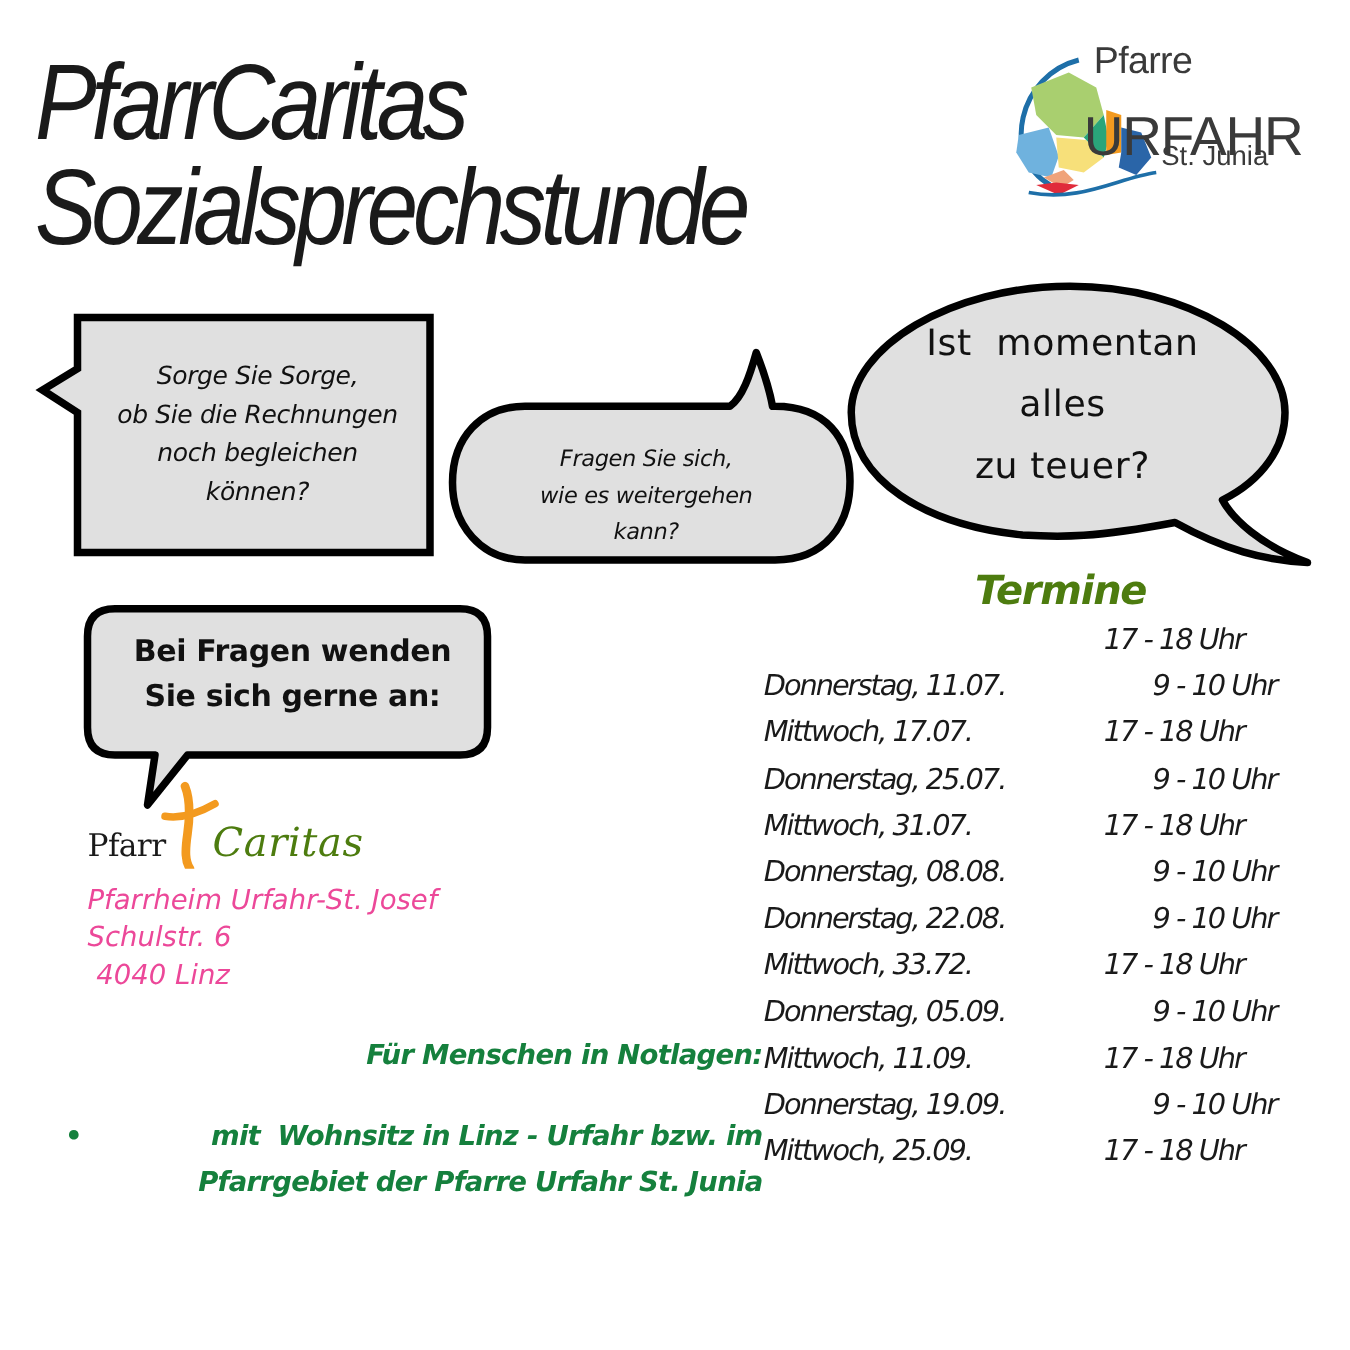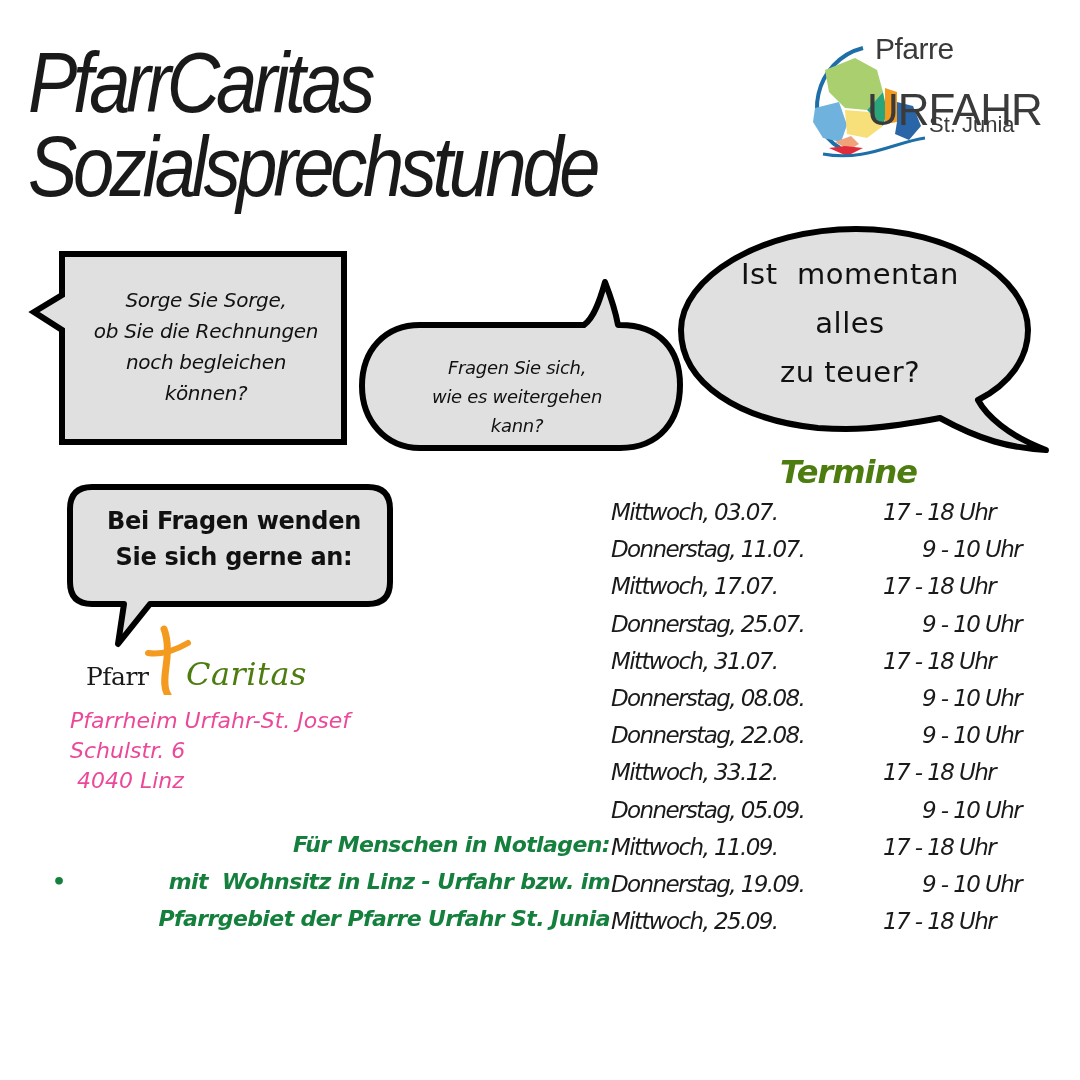--- a/index.html
+++ b/index.html
@@ -24,21 +24,21 @@
   .logo-junia { left:124px; top:82px; font-size:22px; }
 
   svg.bubbles { position:absolute; left:0; top:0; }
 
   .btext { position:absolute; text-align:center; font-family:"DejaVu Sans", sans-serif; color:#111; }
   .b1 { left:66px; top:285px; width:280px; font-style:italic; font-size:20px; line-height:31px; letter-spacing:-0.3px; }
   .b2 { left:372px; top:353px; width:290px; font-style:italic; font-size:18px; line-height:29px; letter-spacing:-0.3px; }
   .b3 { left:690px; top:250px; width:320px; font-size:29px; line-height:49px; letter-spacing:0.5px; }
   .b4 { left:74px; top:503px; width:320px; font-weight:bold; font-size:24px; line-height:36px; letter-spacing:-0.3px;text-align:center; }
 
-  .pc-logo { left:84px; top:625px; width:240px; height:70px; }
+  .pc-logo { left:68px; top:625px; width:240px; height:70px; }
   .pc-pfarr { position:absolute; left:2px; top:37px; font-family:"DejaVu Serif", serif; font-size:25px; color:#1a1a1a; letter-spacing:-0.5px; }
   .pc-caritas { position:absolute; left:102px; top:30px; font-family:"DejaVu Serif", serif; font-style:italic; font-size:32px; color:#4d7c0f; font-weight:300; letter-spacing:0.5px; }
 
   .address { left:70px; top:706px; font-family:"DejaVu Sans", sans-serif; font-style:italic; font-size:22px; line-height:30px; color:#ec4899; }
   .address div { white-space:pre; }
 
   .notlagen { left:50px; top:826px; width:560px; font-family:"DejaVu Sans", sans-serif; font-style:italic; font-weight:bold; font-size:22px; line-height:37px; letter-spacing:-0.6px; color:#15803d;text-align:right; }
   .notlagen ul { list-style:none; }
   .notlagen li { position:relative; padding-left:27px; }
   .notlagen li::before { content:"•"; position:absolute; left:2px; top:0; font-style:normal; }
@@ -128,28 +128,27 @@
 
 <div class="abs address">
   <div>Pfarrheim Urfahr-St. Josef</div>
   <div>Schulstr. 6</div>
   <div> 4040 Linz</div>
 </div>
 
 <div class="abs notlagen">
   <div>Für Menschen in Notlagen:</div>
   <ul>
-    <li style="white-space:pre-wrap;">mit  Wohnsitz in Linz - Urfahr bzw. im Pfarrgebiet der Pfarre Urfahr St. Junia</li>
+    <li style="white-space:pre-wrap;margin-top:28px;">mit  Wohnsitz in Linz - Urfahr bzw. im Pfarrgebiet der Pfarre Urfahr St. Junia</li>
   </ul>
 </div>
 
 <div class="abs termine-title">Termine</div>
 <div class="abs termine">
   <div class="trow">
-      <span class="tday">Mittwoch, 03.07.</span>
       <span class="ttime">17 - 18 Uhr</span>
     </div>
   <div class="trow">
       <span class="tday">Donnerstag, 11.07.</span>
       <span class="ttime short">9 - 10 Uhr</span>
     </div>
   <div class="trow">
       <span class="tday">Mittwoch, 17.07.</span>
       <span class="ttime">17 - 18 Uhr</span>
     </div>
@@ -163,21 +162,21 @@
     </div>
   <div class="trow">
       <span class="tday">Donnerstag, 08.08.</span>
       <span class="ttime short">9 - 10 Uhr</span>
     </div>
   <div class="trow">
       <span class="tday">Donnerstag, 22.08.</span>
       <span class="ttime short">9 - 10 Uhr</span>
     </div>
   <div class="trow">
-      <span class="tday">Mittwoch, 33.12.</span>
+      <span class="tday">Mittwoch, 33.72.</span>
       <span class="ttime">17 - 18 Uhr</span>
     </div>
   <div class="trow">
       <span class="tday">Donnerstag, 05.09.</span>
       <span class="ttime short">9 - 10 Uhr</span>
     </div>
   <div class="trow">
       <span class="tday">Mittwoch, 11.09.</span>
       <span class="ttime">17 - 18 Uhr</span>
     </div>

